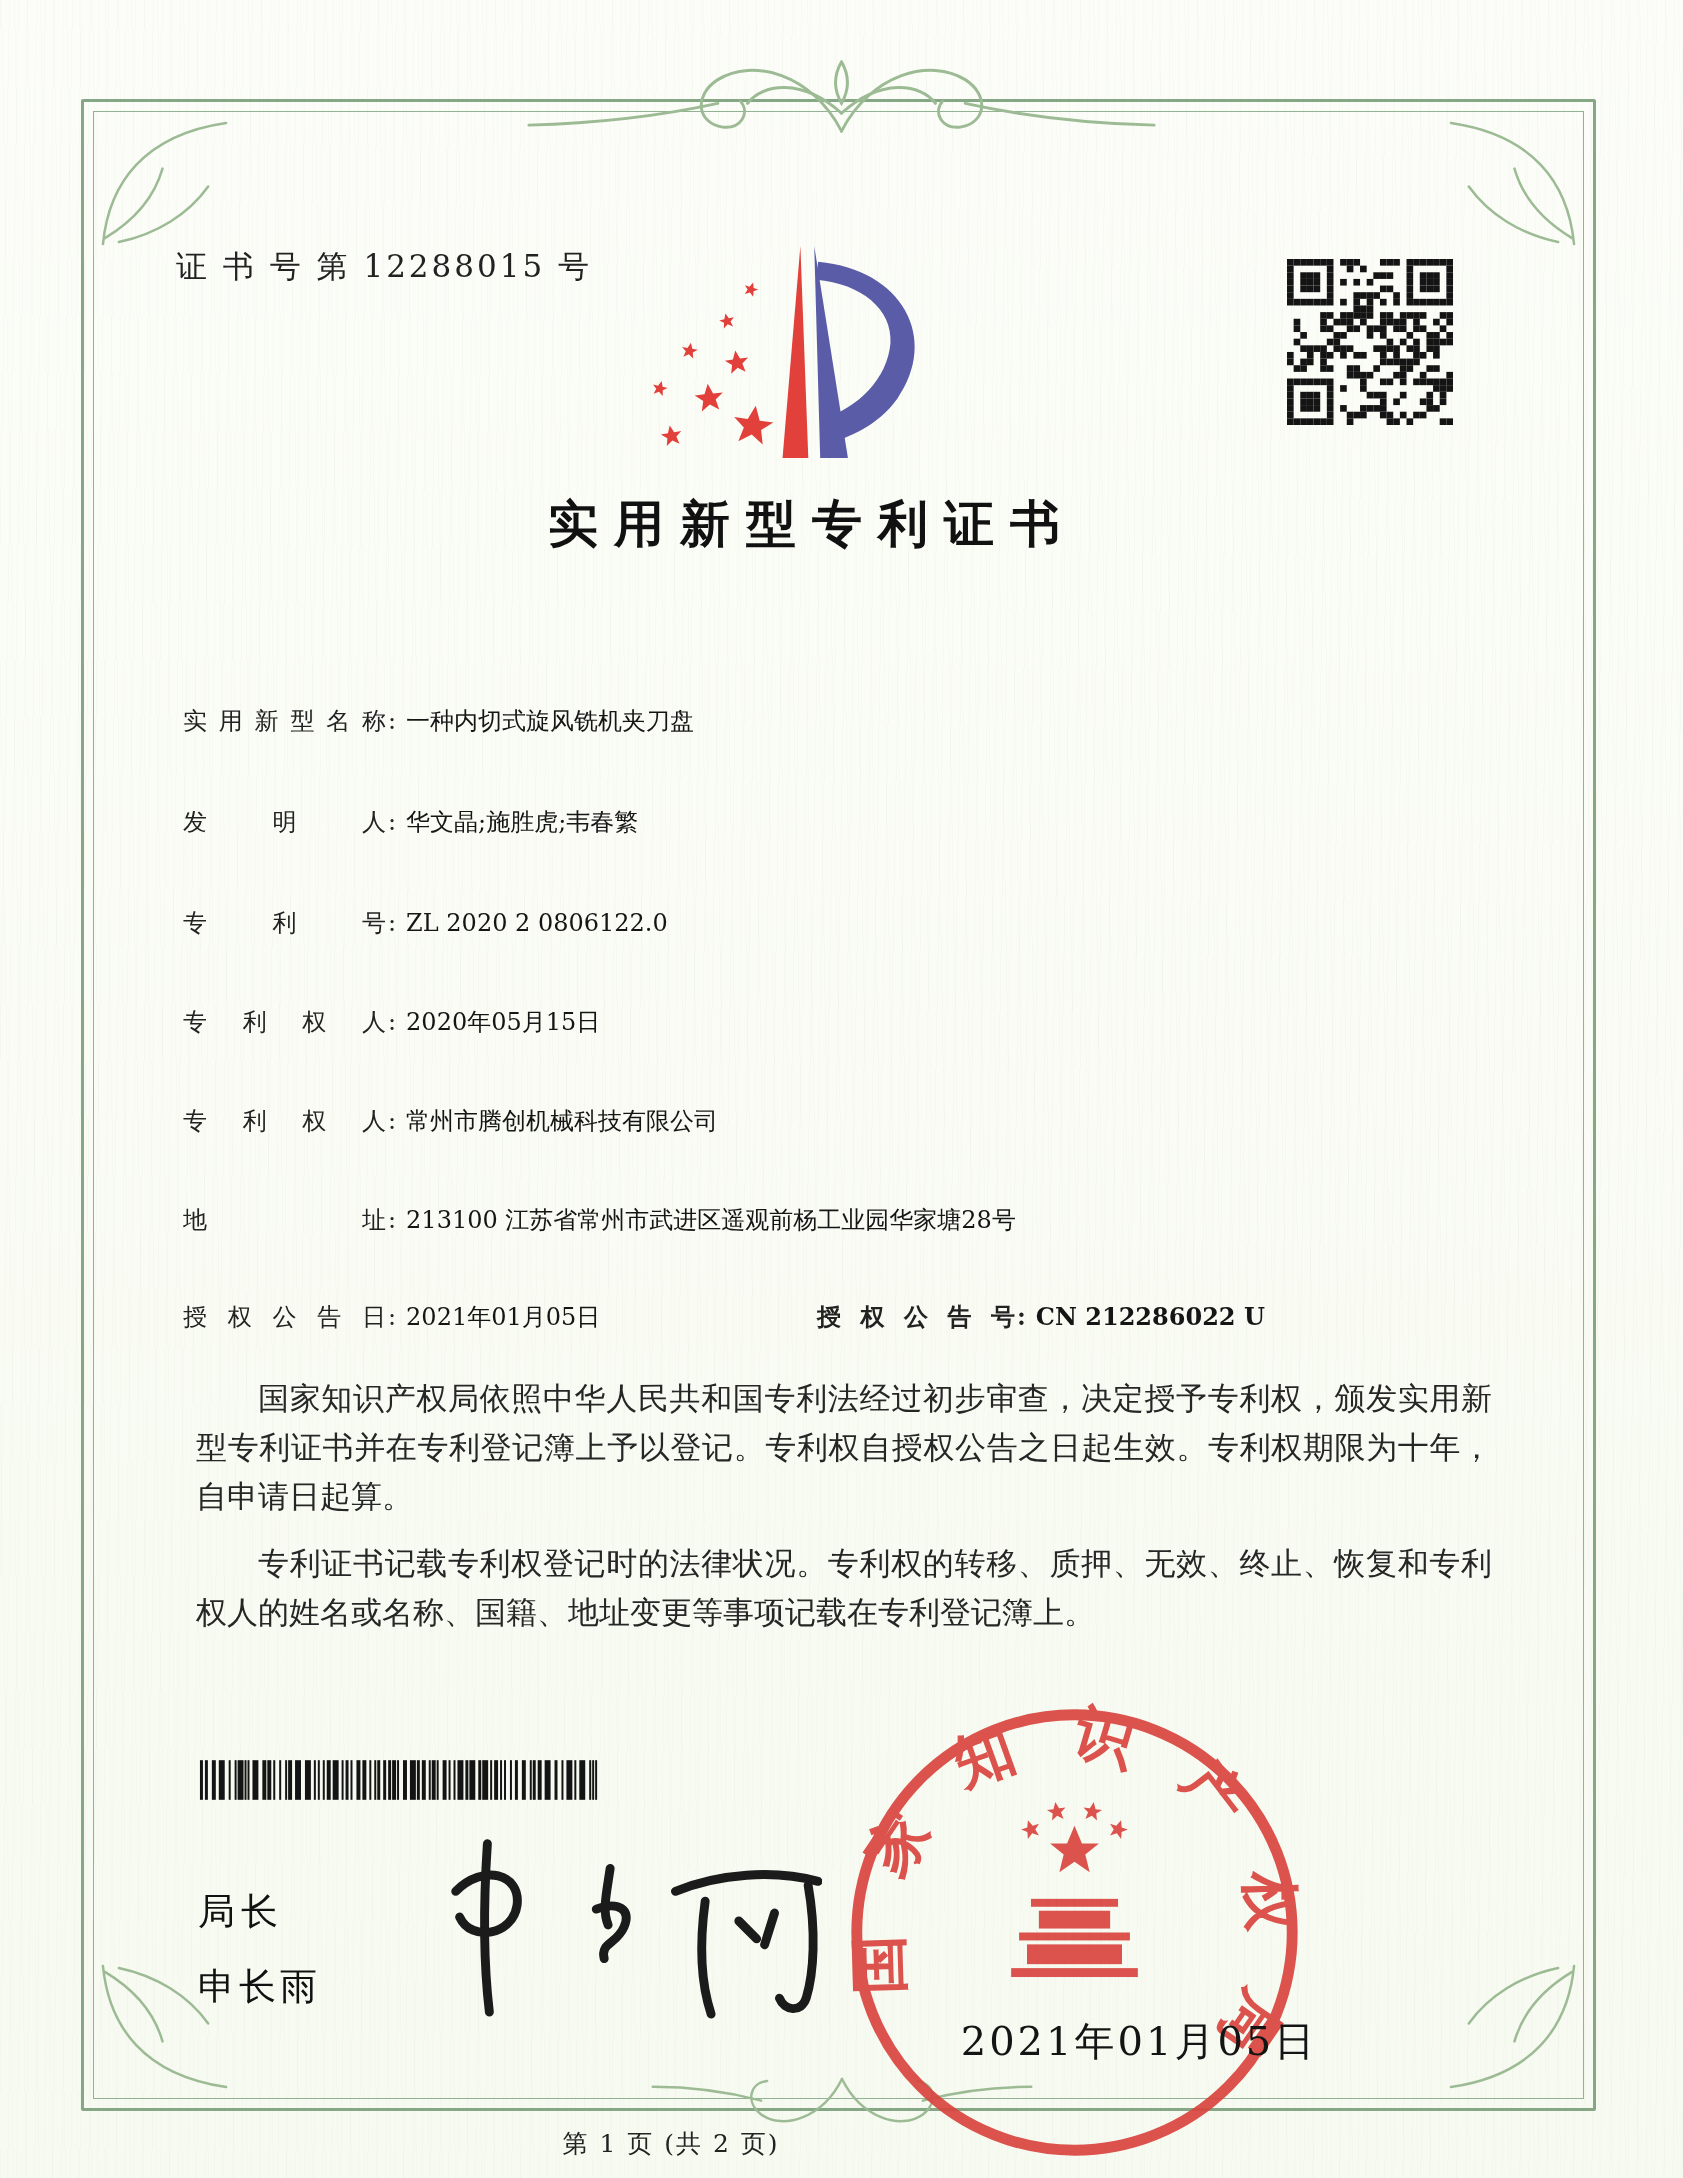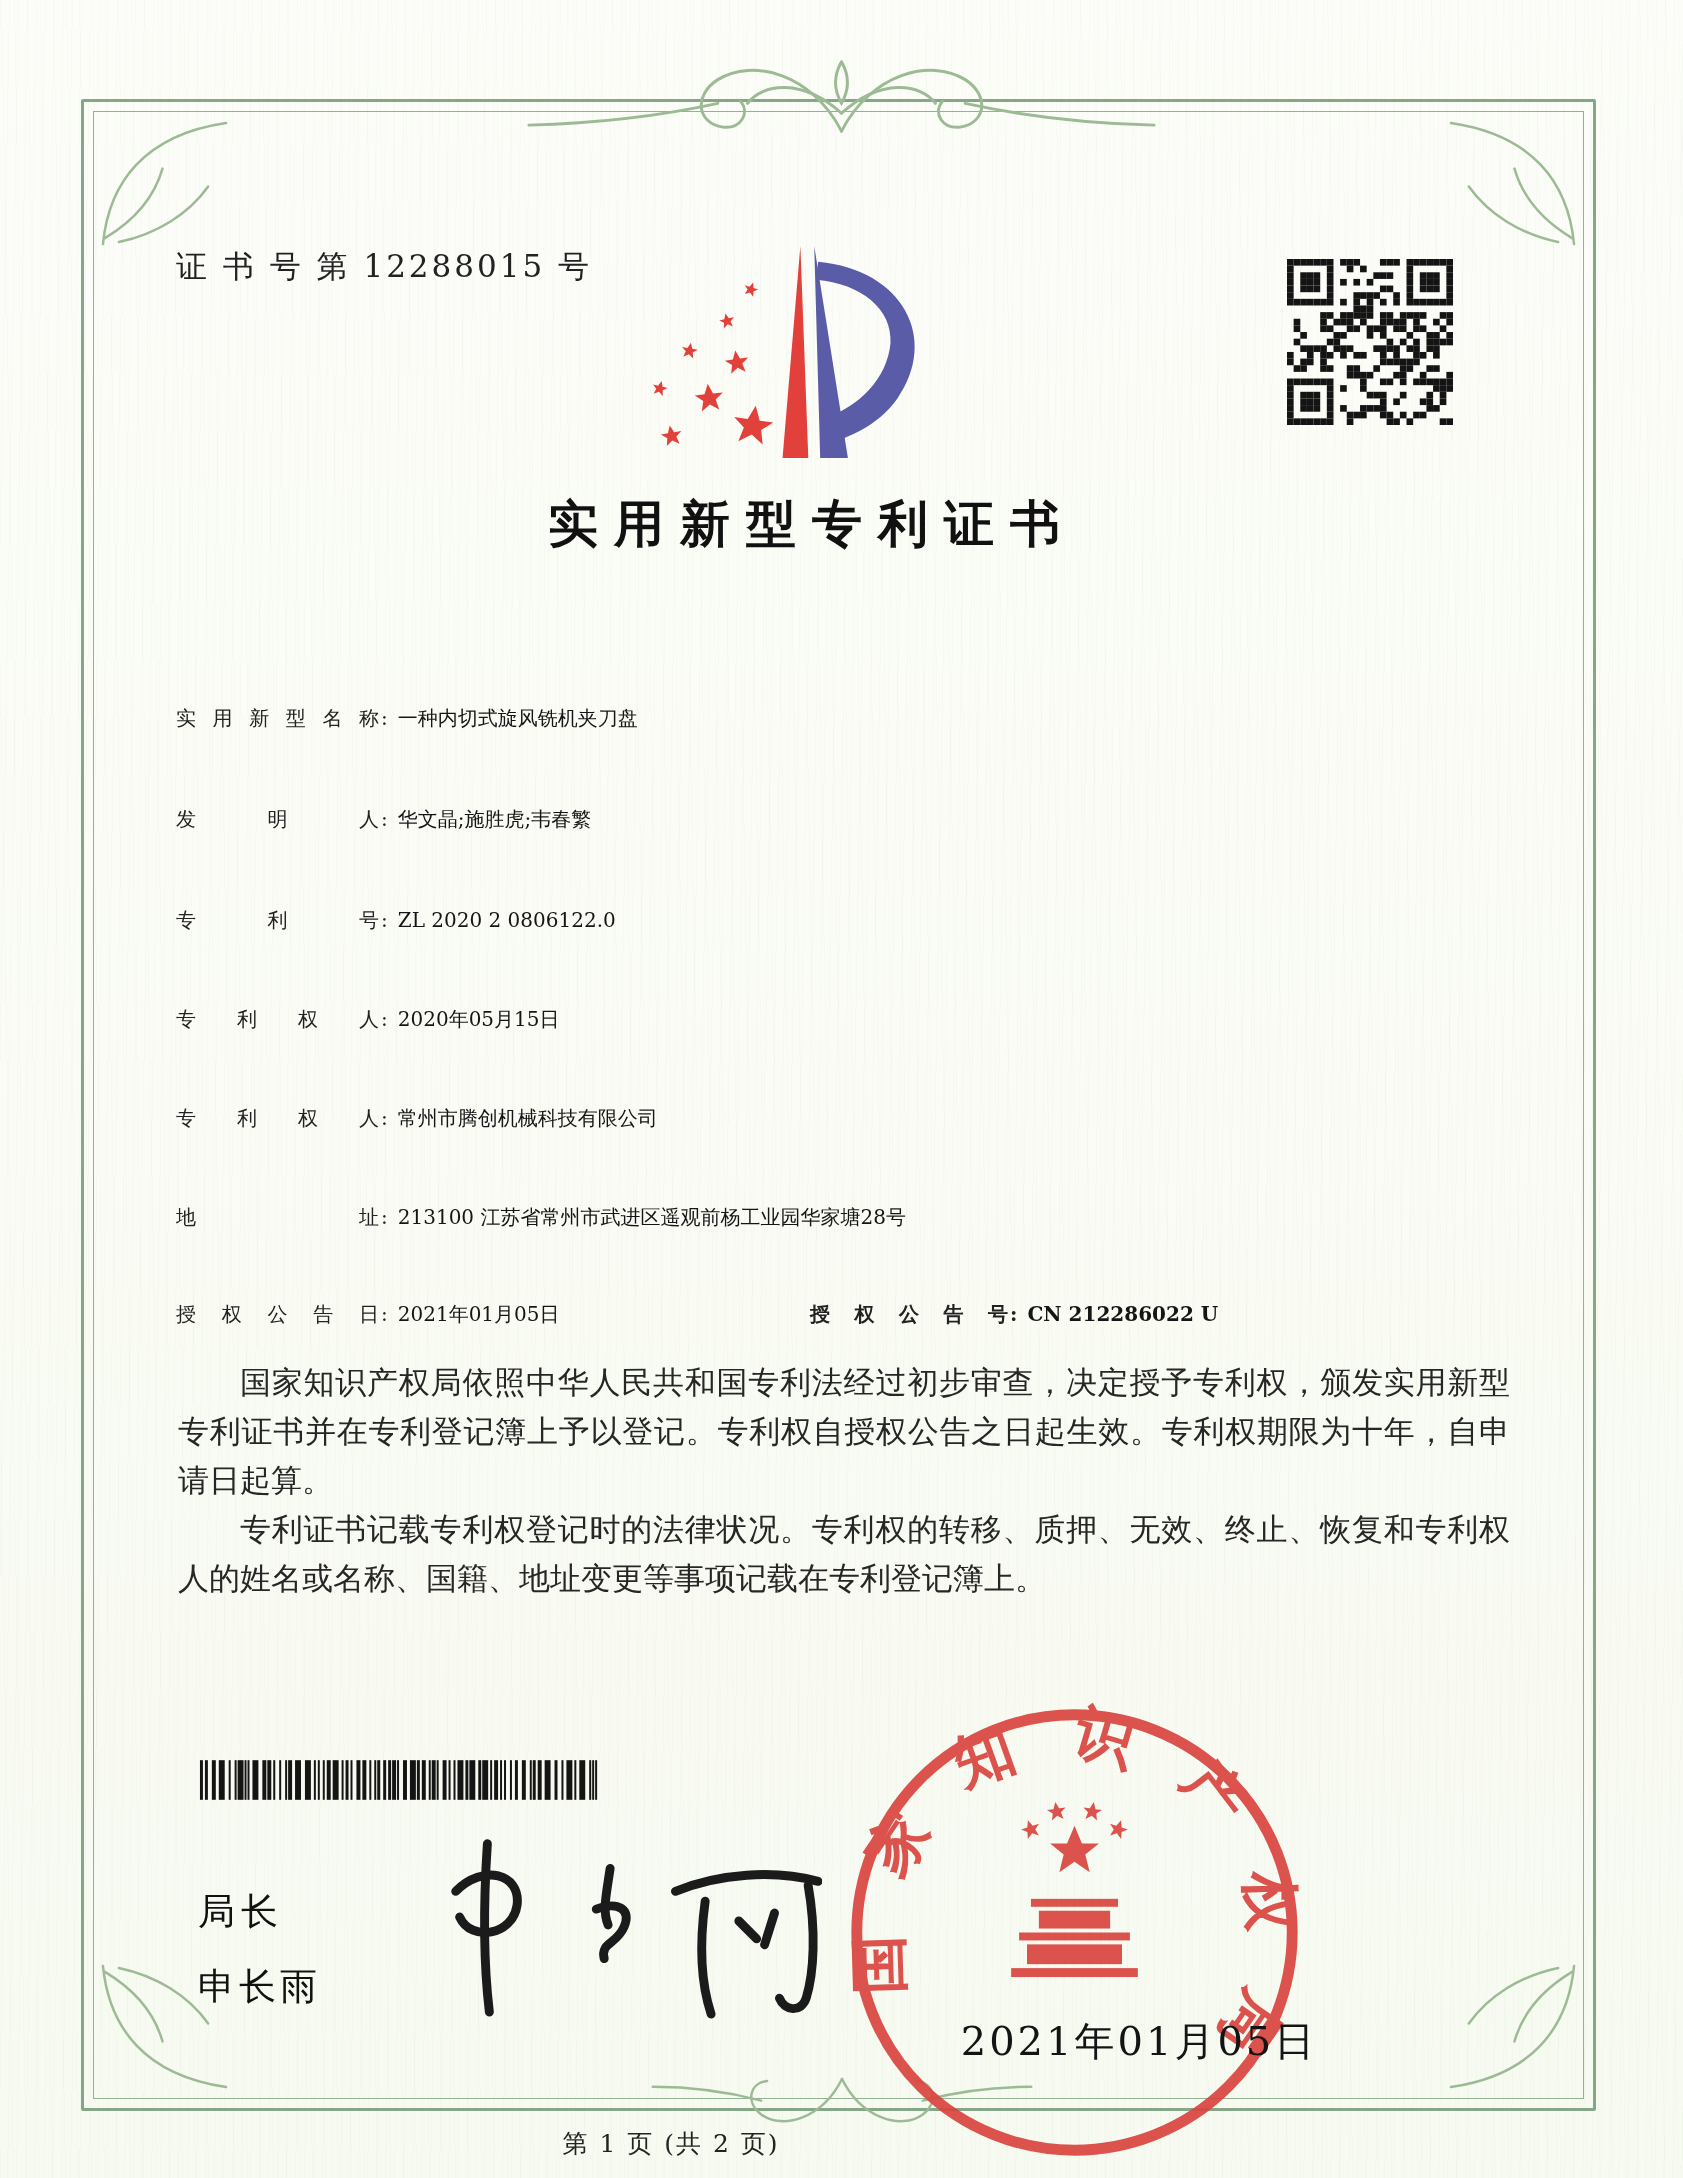--- a/index.html
+++ b/index.html
@@ -14,29 +14,29 @@
   .frame-outer{position:absolute;left:81px;right:87px;top:99px;bottom:67px;
     border:3px solid #86a786;border-radius:2px;}
   .frame-inner{position:absolute;left:93px;right:99px;top:111px;bottom:79px;
     border:1px solid #93b193;}
   .ornament{position:absolute;stroke:#9cbb94;fill:none;stroke-linecap:round;}
   .cert-no{position:absolute;left:176px;top:246px;font-size:31px;letter-spacing:3px;color:#222;}
   .logo{position:absolute;left:634px;top:228px;}
   .qr{position:absolute;left:1287px;top:259px;}
   .title{position:absolute;left:0;width:1624px;top:491px;text-align:center;
     font-size:50px;font-weight:bold;letter-spacing:16px;color:#111;}
-  .field-row{position:absolute;left:176px;font-size:20px;white-space:nowrap;}
+  .field-row{position:absolute;left:183px;font-size:24px;white-space:nowrap;}
   .f-label{display:inline-block;width:203px;text-align:justify;text-align-last:justify;color:#222;}
   .f-colon{display:inline-block;margin:0 10px 0 2px;color:#222;}
   .f-value{color:#151515;}
   .f-group2{position:absolute;left:634px;top:0;white-space:nowrap;font-weight:bold;}
   .f-group2 .f-label{width:198px;}
   .body-text{position:absolute;left:178px;top:1358px;width:1332px;font-size:31px;
     line-height:49px;text-align:justify;color:#262626;}
-  .body-text p{margin:0;text-indent:2em;}
+  .body-text p{margin:18px;text-indent:2em;font-family:Liberation Mono, monospace;}
   .barcode{position:absolute;left:196px;top:1760px;}
   .director-title{position:absolute;left:198px;top:1887px;font-size:37px;letter-spacing:6px;
     font-family:"DejaVu Sans","Liberation Sans",sans-serif;color:#111;}
   .director-name{position:absolute;left:198px;top:1962px;font-size:37px;letter-spacing:4px;
     font-family:"DejaVu Sans","Liberation Sans",sans-serif;color:#111;}
   .signature{position:absolute;left:426px;top:1814px;}
   .seal{position:absolute;left:837px;top:1695px;}
   .seal-date{position:absolute;left:921px;top:2014px;width:436px;text-align:center;
     font-size:40px;letter-spacing:3px;color:#141414;}
   .footer{position:absolute;left:0;width:1342px;top:2127px;text-align:center;

